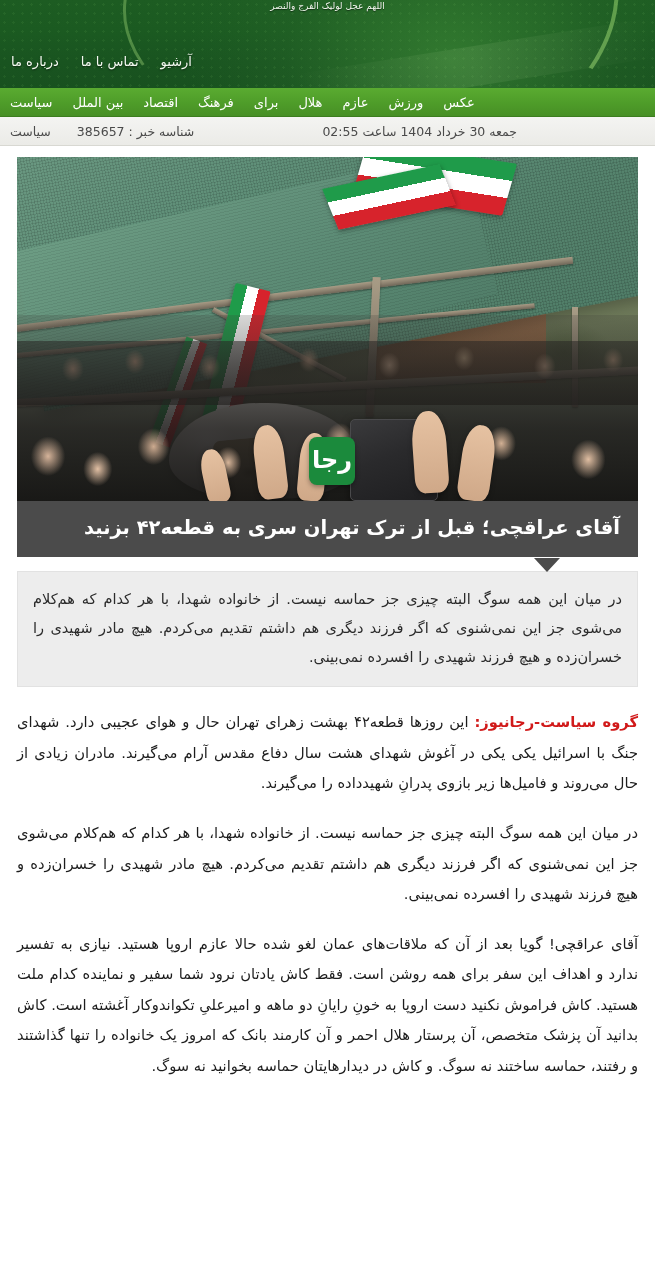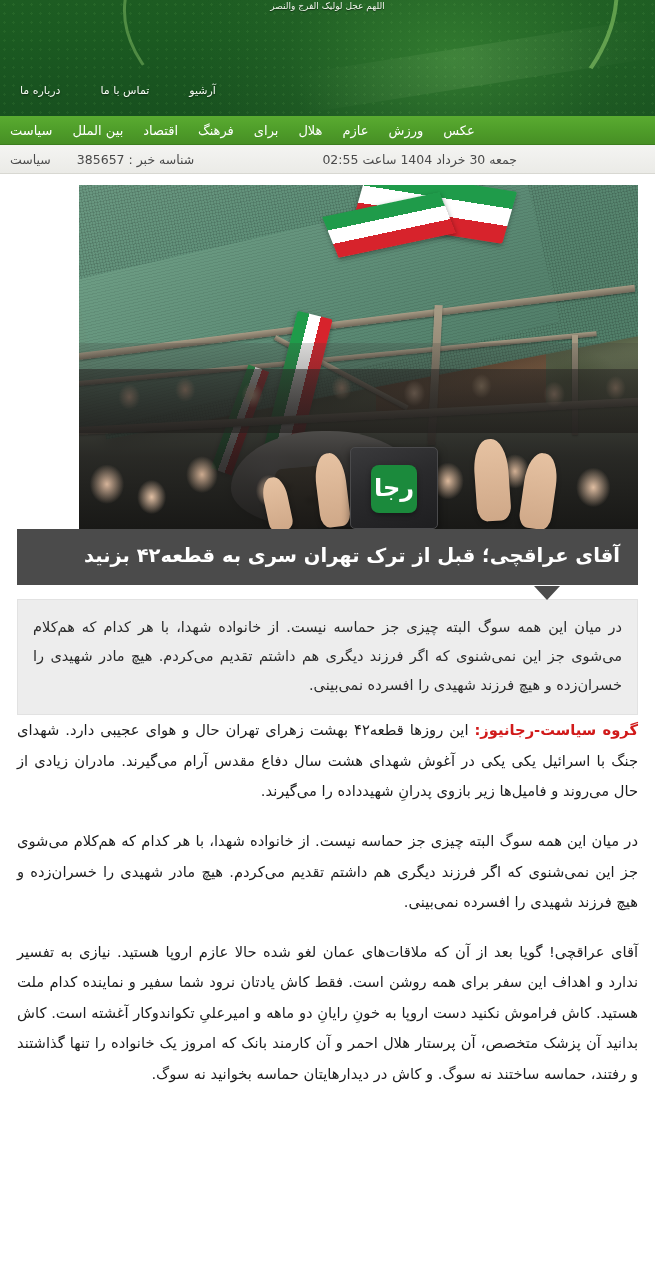--- a/index.html
+++ b/index.html
@@ -9,21 +9,21 @@
     background: #ffffff;
     font-family: "DejaVu Sans", "Liberation Sans", sans-serif;
   }
 
   body { width: 655px; overflow-x: hidden; }
 
   
   .masthead {
     position: relative;
     width: 655px;
-    height: 116px;
+    height: 88px;
     background: linear-gradient(180deg, #1d5c22 0%, #1b5a21 35%, #195420 70%, #18511f 100%);
     overflow: hidden;
   }
   .mh-glow {
     position: absolute;
     width: 520px; height: 300px;
     left: 190px; top: -120px;
     background: radial-gradient(ellipse at 50% 60%, rgba(70,150,60,0.55) 0%, rgba(45,110,45,0.25) 45%, rgba(25,85,32,0) 72%);
     pointer-events: none;
   }
@@ -115,22 +115,22 @@
     position: absolute;
     left: 0; bottom: 18px;
     display: flex;
     flex-direction: row;
     gap: 0;
     z-index: 6;
     padding-right: 6px;
   }
   .util-item {
     color: #f6fbf3;
-    font-size: 11px;
-    padding: 1px 20px;
+    font-size: 13px;
+    padding: 1px 11px;
     white-space: nowrap;
     text-shadow: 0 1px 2px rgba(0,0,0,.55);
     cursor: pointer;
   }
 
   
   .mainnav {
     width: 655px;
     height: 29px;
     background: linear-gradient(180deg, #5aab31 0%, #4e9c29 55%, #478f25 100%);
@@ -184,21 +184,21 @@
 
   
   .page {
     width: 655px;
     background: #ffffff;
     padding: 0;
   }
 
   .figure {
     margin: 11px 17px 0 17px;
-    width: 559px;
+    width: 621px;
     height: 344px;
     position: relative;
     overflow: hidden;
     background: #4e5c4a;
   }
 
   
   .ph-sky {
     position: absolute; inset: 0;
     background: linear-gradient(175deg, #b9c3ae 0%, #9aa792 30%, #7e8c78 60%, #6c7a66 100%);
@@ -424,20 +424,21 @@
     font-size: 14.5px;
     line-height: 2.0;
     text-align: justify;
     direction: rtl;
   }
 
   
   .article-body {
     margin: 0 17px;
     width: 621px;
+    padding-top: 20px;
     direction: rtl;
   }
   .article-body p {
     color: #1c1c1c;
     font-size: 14.7px;
     line-height: 2.08;
     text-align: justify;
     margin-bottom: 19px;
     direction: rtl;
   }

